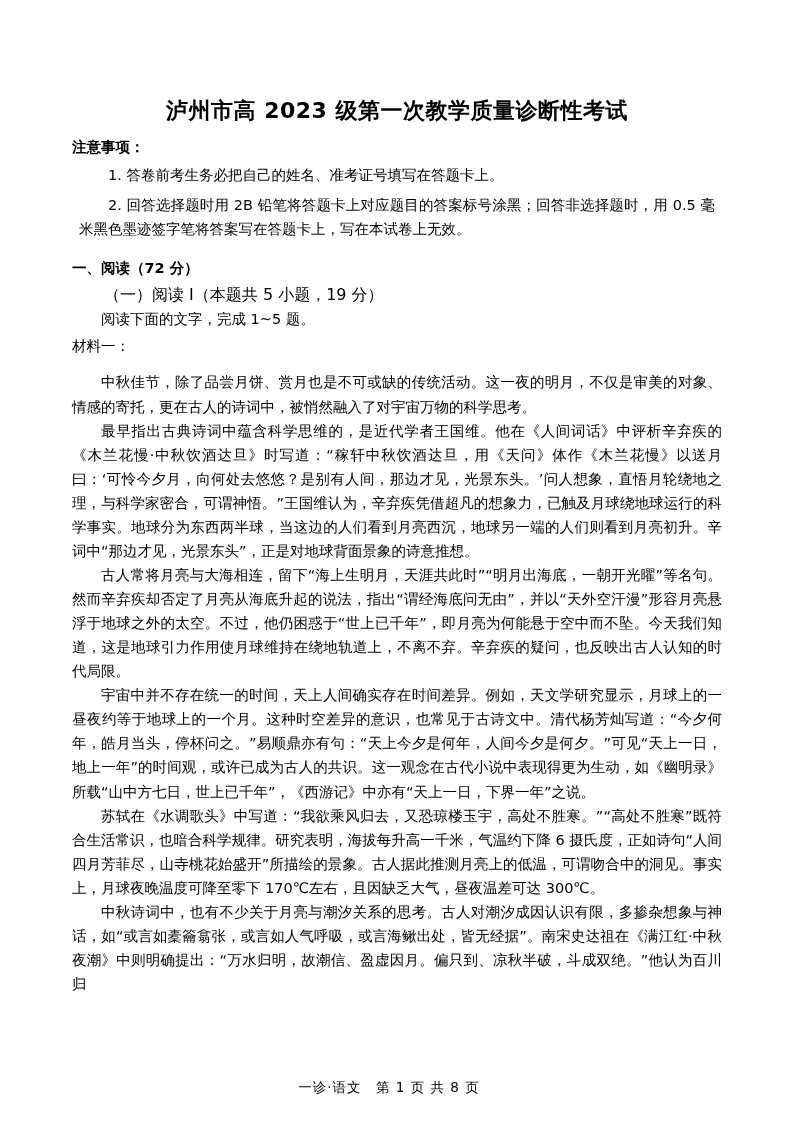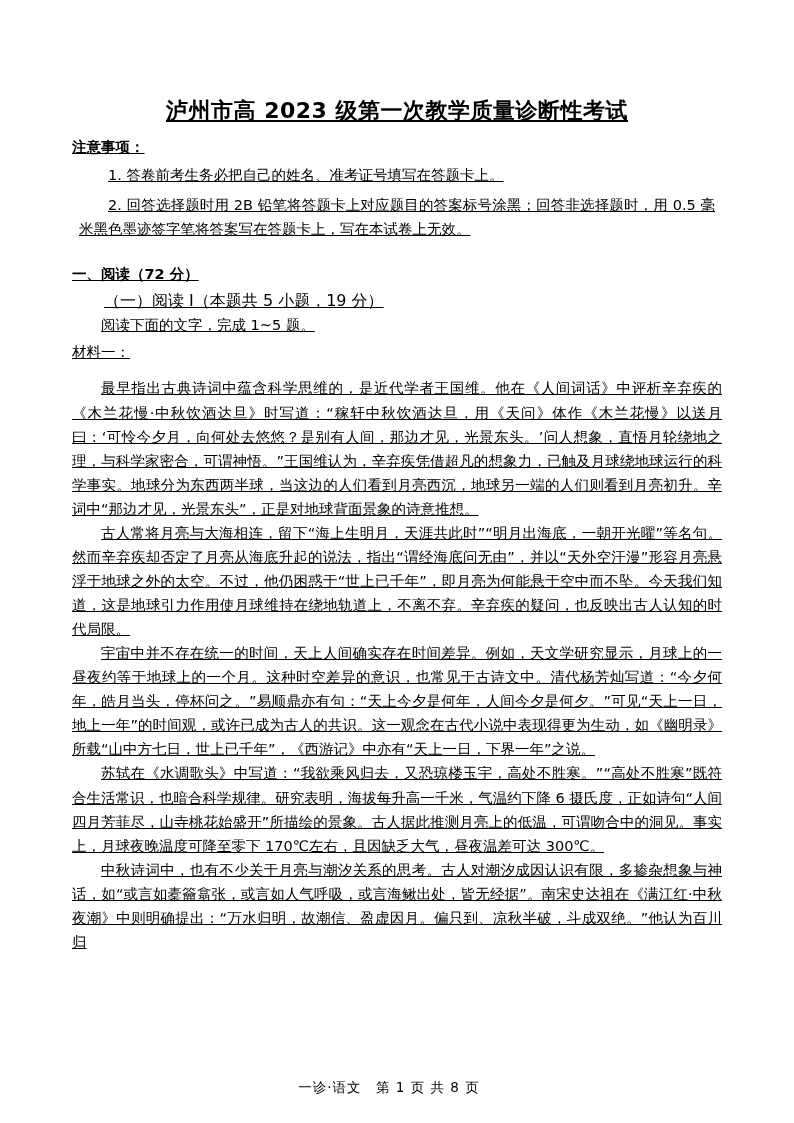--- a/index.html
+++ b/index.html
@@ -12,21 +12,20 @@
     color: #000000;
   }
   .page {
     width: 794px;
     height: 1123px;
     position: relative;
     box-sizing: border-box;
     padding: 62px 72px 40px 72px;
     background: #fff;
     overflow: hidden;
-    text-decoration: underline;
   }
   .doc-title {
     text-align: center;
     font-size: 22px;
     font-weight: bold;
     letter-spacing: 0.5px;
     margin-top: 34px;
     margin-bottom: 12px;
     font-family: "DejaVu Sans", "Liberation Sans", sans-serif;
   }
@@ -47,21 +46,21 @@
   .notice-item {
     font-size: 14.5px;
     line-height: 1.62;
     text-indent: 2em;
     text-align: justify;
     margin: 7px;
   }
   .section-head {
     font-size: 14.5px;
     font-weight: bold;
-    margin-top: 24px;
+    margin-top: 18px;
     margin-bottom: 4px;
   }
   .sub-head {
     font-size: 16px;
     line-height: 1.62;
     text-indent: 2em;
     margin: 0;
   }
   .lead {
     font-size: 14.5px;
@@ -101,20 +100,21 @@
 
   <div class="notice-head">注意事项：</div>
   <p class="notice-item">1. 答卷前考生务必把自己的姓名、准考证号填写在答题卡上。</p>
   <p class="notice-item">2. 回答选择题时用 2B 铅笔将答题卡上对应题目的答案标号涂黑；回答非选择题时，用 0.5 毫米黑色墨迹签字笔将答案写在答题卡上，写在本试卷上无效。</p>
 
   <div class="section-head">一、阅读（72 分）</div>
   <p class="sub-head">（一）阅读 I（本题共 5 小题，19 分）</p>
   <p class="lead">阅读下面的文字，完成 1~5 题。</p>
   <p class="material-label">材料一：</p>
 
+  <p class="body-par">中秋佳节，除了品尝月饼、赏月也是不可或缺的传统活动。这一夜的明月，不仅是审美的对象、情感的寄托，更在古人的诗词中，被悄然融入了对宇宙万物的科学思考。</p>
   <p class="body-par">最早指出古典诗词中蕴含科学思维的，是近代学者王国维。他在《人间词话》中评析辛弃疾的《木兰花慢·中秋饮酒达旦》时写道：“稼轩中秋饮酒达旦，用《天问》体作《木兰花慢》以送月曰：‘可怜今夕月，向何处去悠悠？是别有人间，那边才见，光景东头。’问人想象，直悟月轮绕地之理，与科学家密合，可谓神悟。”王国维认为，辛弃疾凭借超凡的想象力，已触及月球绕地球运行的科学事实。地球分为东西两半球，当这边的人们看到月亮西沉，地球另一端的人们则看到月亮初升。辛词中“那边才见，光景东头”，正是对地球背面景象的诗意推想。</p>
   <p class="body-par">古人常将月亮与大海相连，留下“海上生明月，天涯共此时”“明月出海底，一朝开光曜”等名句。然而辛弃疾却否定了月亮从海底升起的说法，指出“谓经海底问无由”，并以“天外空汗漫”形容月亮悬浮于地球之外的太空。不过，他仍困惑于“世上已千年”，即月亮为何能悬于空中而不坠。今天我们知道，这是地球引力作用使月球维持在绕地轨道上，不离不弃。辛弃疾的疑问，也反映出古人认知的时代局限。</p>
   <p class="body-par">宇宙中并不存在统一的时间，天上人间确实存在时间差异。例如，天文学研究显示，月球上的一昼夜约等于地球上的一个月。这种时空差异的意识，也常见于古诗文中。清代杨芳灿写道：“今夕何年，皓月当头，停杯问之。”易顺鼎亦有句：“天上今夕是何年，人间今夕是何夕。”可见“天上一日，地上一年”的时间观，或许已成为古人的共识。这一观念在古代小说中表现得更为生动，如《幽明录》所载“山中方七日，世上已千年”，《西游记》中亦有“天上一日，下界一年”之说。</p>
   <p class="body-par">苏轼在《水调歌头》中写道：“我欲乘风归去，又恐琼楼玉宇，高处不胜寒。”“高处不胜寒”既符合生活常识，也暗合科学规律。研究表明，海拔每升高一千米，气温约下降 6 摄氏度，正如诗句“人间四月芳菲尽，山寺桃花始盛开”所描绘的景象。古人据此推测月亮上的低温，可谓吻合中的洞见。事实上，月球夜晚温度可降至零下 170℃左右，且因缺乏大气，昼夜温差可达 300℃。</p>
   <p class="body-par">中秋诗词中，也有不少关于月亮与潮汐关系的思考。古人对潮汐成因认识有限，多掺杂想象与神话，如“或言如橐籥翕张，或言如人气呼吸，或言海鳅出处，皆无经据”。南宋史达祖在《满江红·中秋夜潮》中则明确提出：“万水归明，故潮信、盈虚因月。偏只到、凉秋半破，斗成双绝。”他认为百川归</p>
 
   <div class="footer">一诊·语文　第 1 页 共 8 页</div>
 </div>
 
 </body></html>

